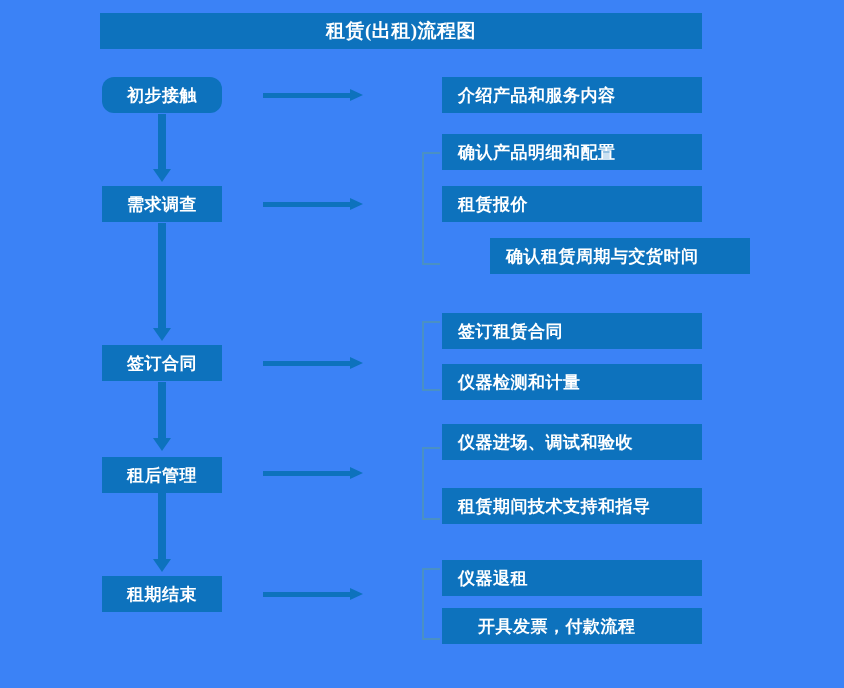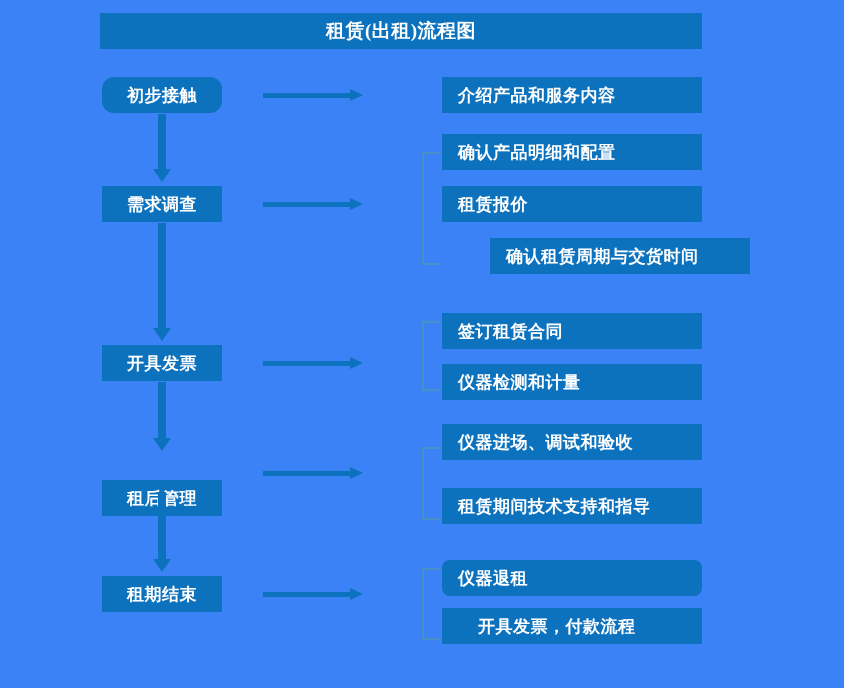--- a/index.html
+++ b/index.html
@@ -109,23 +109,23 @@
 <body>
 
 <div id="canvas">
 
   <div class="box title-bar">租赁(出租)流程图</div>
 
   <div class="box stage-box" style="left:102px; top:77px;border-radius:12px;">初步接触</div>
 
   <div class="box stage-box" style="left:102px; top:186px;">需求调查</div>
 
-  <div class="box stage-box" style="left:102px; top:345px;">开具发票</div>
-
-  <div class="box stage-box" style="left:102px; top:480px;">租后管理</div>
+  <div class="box stage-box" style="left:102px; top:345px;">签订合同</div>
+
+  <div class="box stage-box" style="left:102px; top:457px;">租后管理</div>
 
   <div class="box stage-box" style="left:102px; top:576px;">租期结束</div>
 
   <div class="v-arrow" style="left:152px; top:114px; height:68px;">
     <div class="shaft" style="height:55px;"></div>
     <div class="head"></div>
   </div>
 
   <div class="v-arrow" style="left:152px; top:223px; height:118px;">
     <div class="shaft" style="height:105px;"></div>
@@ -184,17 +184,17 @@
   <div class="box detail-box" style="top:238px;margin-left:48px;">确认租赁周期与交货时间</div>
 
   <div class="box detail-box" style="top:313px;">签订租赁合同</div>
 
   <div class="box detail-box" style="top:364px;">仪器检测和计量</div>
 
   <div class="box detail-box" style="top:488px;">租赁期间技术支持和指导</div>
 
   <div class="box detail-box" style="top:424px;">仪器进场、调试和验收</div>
 
-  <div class="box detail-box" style="top:560px;border-radius:8px;">仪器退租</div>
+  <div class="box detail-box" style="top:560px;">仪器退租</div>
 
   <div class="box detail-box" style="top:608px;padding-left:36px;">开具发票，付款流程</div>
 
 </div>
 
 </body></html>

